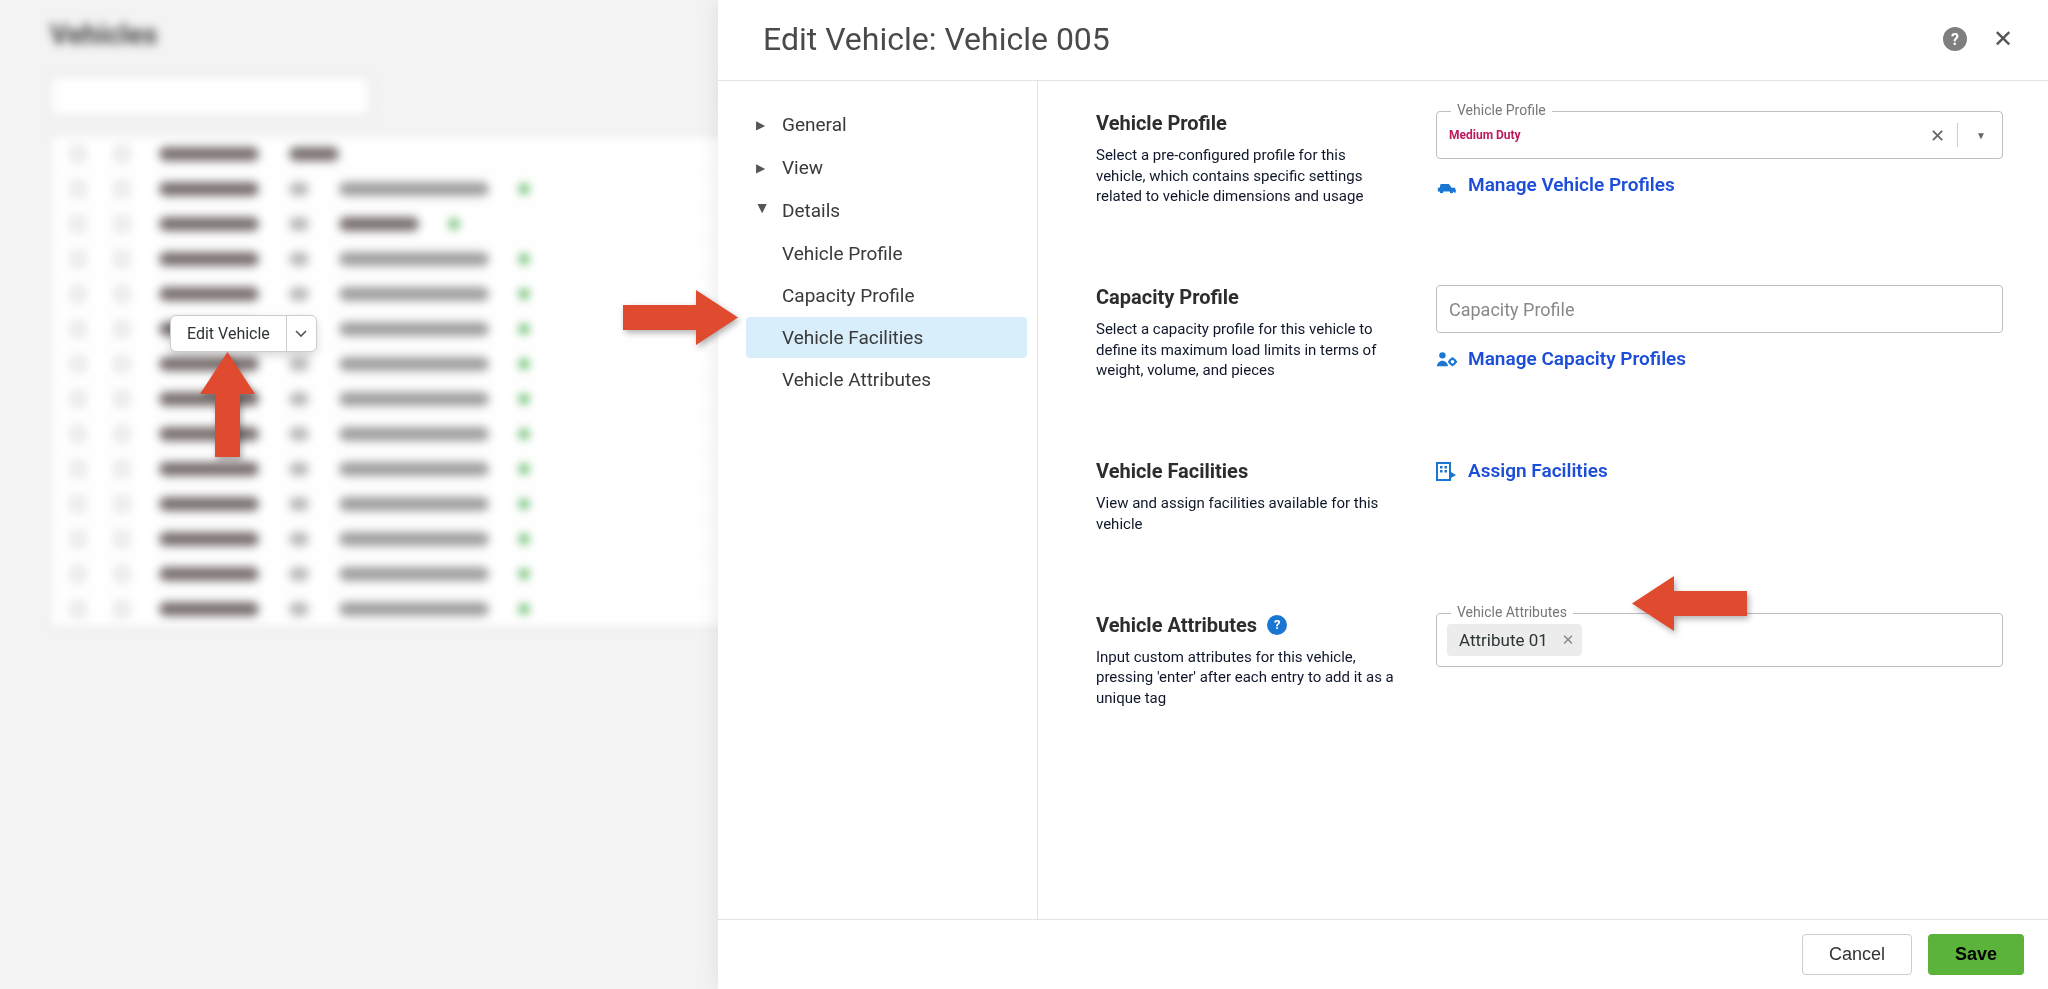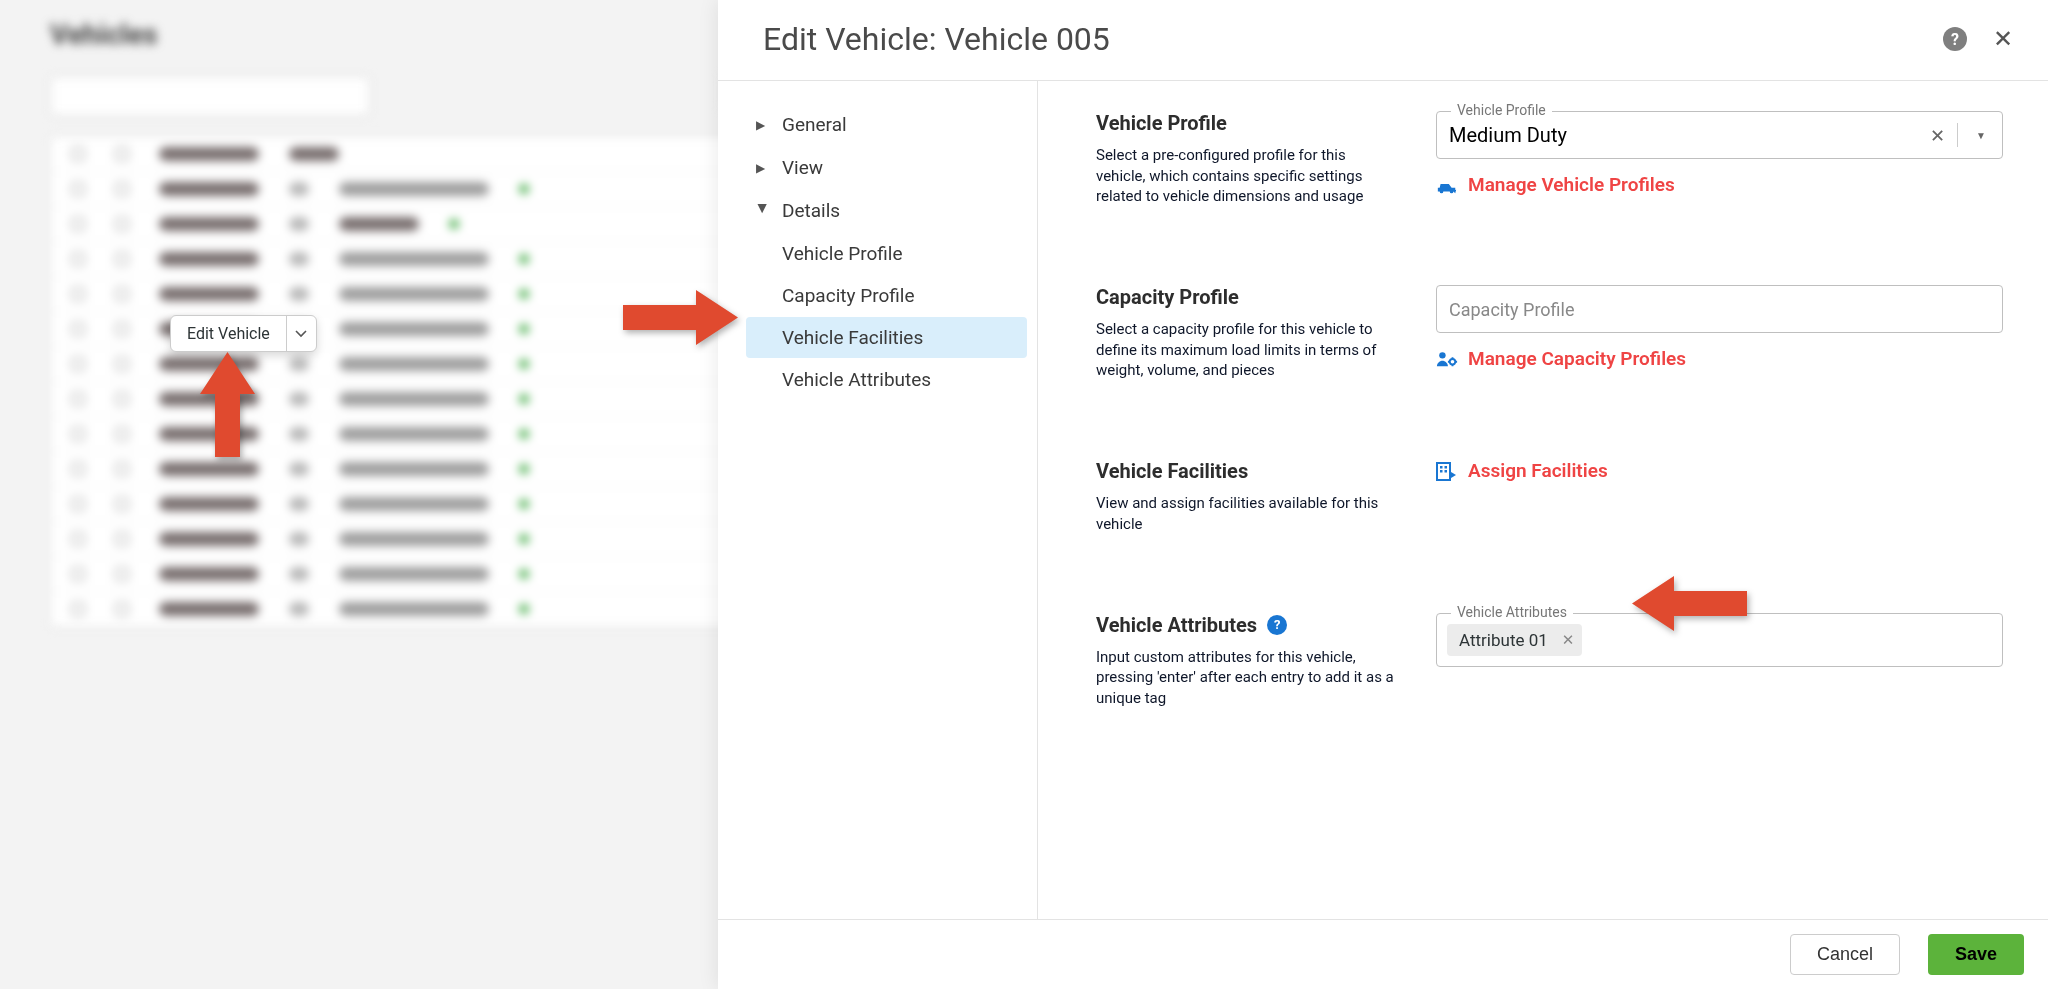--- a/index.html
+++ b/index.html
@@ -139,21 +139,21 @@
       align-items:center;
     }
     .fieldset-label {
       position:absolute;
       top:-10px; left:14px;
       background:#fff;
       padding: 0 6px;
       font-size:14px;
       color:#777;
     }
-    .fieldset .value { font-size:20px; color:#000000; flex:1; }
+    .fieldset .value { font-size:12px; color:#be185d; flex:1;font-weight:bold; }
     .fieldset .placeholder { color:#888; font-size:18px; }
     .fieldset .clear-x { color:#666; font-size:18px; padding:4px; cursor:pointer; }
     .fieldset .dd-triangle { color:#666; font-size:10px; padding:0 4px 0 12px; }
     .fieldset-sep { width:1px; height:24px; background:#ccc; margin: 0 6px 0 8px; }
 
     .fieldset-tags {
       position:relative;
       border:1px solid #bfbfbf;
       border-radius:4px;
       padding: 8px 10px;
@@ -167,21 +167,21 @@
       background:#ececec;
       border-radius:4px;
       padding: 6px 8px 6px 12px;
       display:flex; align-items:center; gap:14px;
       font-size:17px;
     }
     .chip-x { color:#888; font-size:15px; cursor:pointer; }
 
     .link-action {
       display:flex; align-items:center; gap:10px;
-      color:#ef4444; font-weight:600; font-size:19px;
+      color:#1d4ed8; font-weight:600; font-size:19px;
       cursor:pointer; margin-top: 14px;
     }
     .link-action.no-top { margin-top:0; }
     .link-icon { width:22px; height:20px; display:inline-flex; }
 
     .help-inline {
       width:20px; height:20px; border-radius:50%;
       background:#1976d2; color:#fff; display:inline-flex; align-items:center; justify-content:center;
       font-size:13px; font-weight:700;
     }
@@ -191,21 +191,20 @@
       padding: 14px 24px;
       display:flex; justify-content:flex-end; gap:16px;
       background:#fff;
     }
     .btn {
       border-radius:4px;
       font-size:18px;
       padding: 9px 26px;
       cursor:pointer;
       border:1px solid transparent;
-      margin-left:12px;
     }
     .btn-secondary { background:#fff; border:1px solid #ccc; color:#333; }
     .btn-primary { background:#5cb33b; color:#000000; font-weight:700; }
   </style>
 </head>
 <body>
 
 <div class="bg-page">
   <div class="bg-title">Vehicles</div>
   <div class="bg-toolbar">

